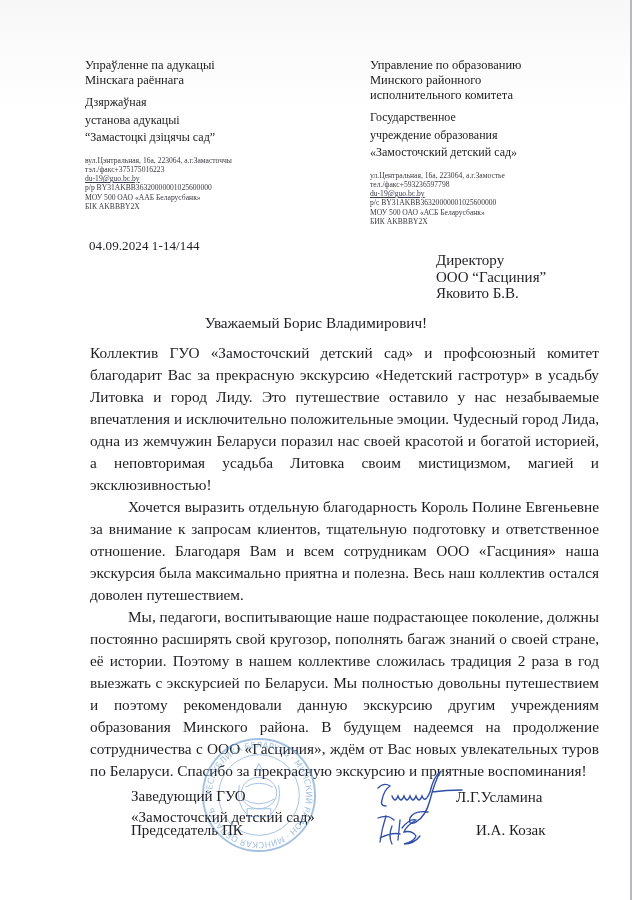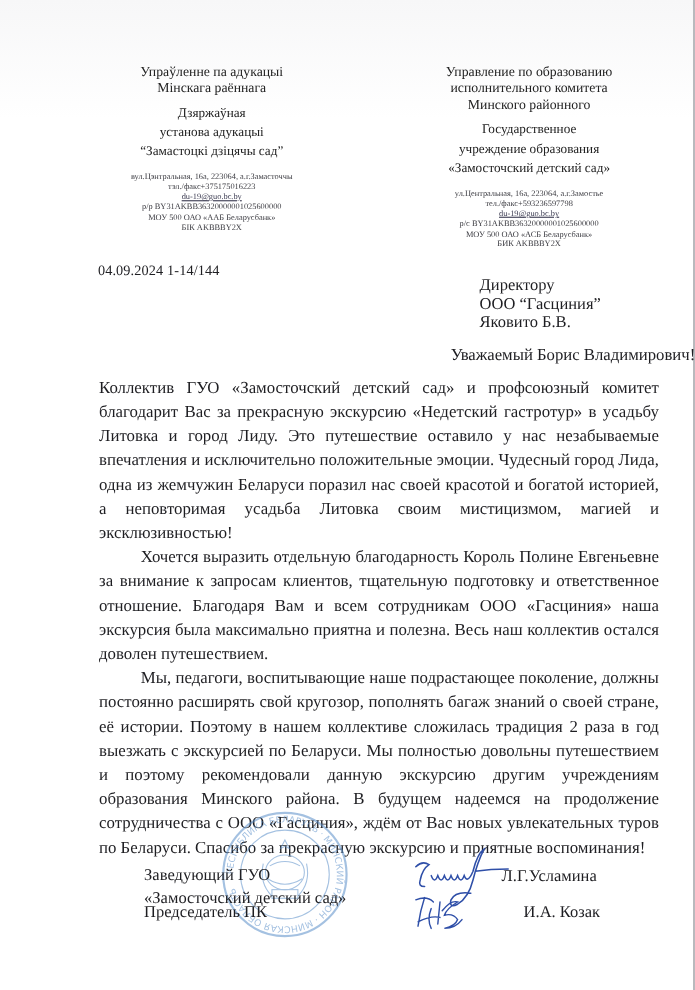--- a/index.html
+++ b/index.html
@@ -9,39 +9,39 @@
     font-family: "Liberation Serif", "DejaVu Serif", serif;
     color: #1e1e22;
     position: relative;
   }
   .page {
     position: absolute; left: 0; top: 0; width: 630px; height: 900px;
     background: linear-gradient(180deg, #f7f7f8 0%, #ffffff 12%, #ffffff 100%);
     border-right: 2px solid #b9b9bd;
   }
   .header-col {
-    position: absolute; text-align: center; color: #222;
+    position: absolute; color: #222;
   }
   .header-left { left: 85px; top: 58px; width: 215px; }
   .header-right { left: 370px; top: 58px; width: 222px; }
   .org-line { font-size: 12.5px; line-height: 15px; }
   .inst-line { font-size: 12px; line-height: 17.5px; }
   .inst-block { margin-top: 6px; }
   .req-block { margin-top: 9px; }
   .req-line { font-size: 7.6px; line-height: 9.3px; color: #3a3a40; }
   .req-link { text-decoration: underline; color: #3a3a50; }
 
   .doc-ref {
     position: absolute; left: 89px; top: 238px; font-size: 13px; letter-spacing: 0.1px;
   }
   .addressee {
     position: absolute; left: 436px; top: 252px; font-size: 15px; line-height: 16.5px;
   }
   .salutation {
-    position: absolute; left: 0; width: 632px; top: 314px; text-align: right; font-size: 15.2px;
+    position: absolute; left: 0; width: 632px; top: 314px; text-align: center; font-size: 15.2px;
   }
   .body-text {
     position: absolute; left: 90px; top: 342px; width: 509px;
     font-size: 15.3px; line-height: 22px; text-align: justify;
   }
   .body-text p { margin: 0; }
   .body-text p.indent { text-indent: 38px; }
 
   .sig-row { position: absolute; font-size: 15px; line-height: 21px; }
   .sig-head-title { left: 131px; top: 766px; margin-top: 20px; }
@@ -74,22 +74,22 @@
       <div class="req-line">тэл./факс+375175016223</div>
       <div class="req-line req-link">du-19@guo.bc.by</div>
       <div class="req-line">р/р BY31AKBB36320000001025600000</div>
       <div class="req-line">МОУ 500 ОАО «ААБ Беларусбанк»</div>
       <div class="req-line">БІК AKBBBY2X</div>
     </div>
   </div>
 
   <div class="header-col header-right">
     <div class="org-line">Управление по образованию</div>
+    <div class="org-line">Минского районного</div>
     <div class="org-line">исполнительного комитета</div>
-    <div class="org-line">Минского районного</div>
     <div class="inst-block">
       <div class="inst-line">Государственное</div>
       <div class="inst-line">учреждение образования</div>
       <div class="inst-line">«Замосточский детский сад»</div>
     </div>
     <div class="req-block">
       <div class="req-line">ул.Центральная, 16а, 223064, а.г.Замостье</div>
       <div class="req-line">тел./факс+593236597798</div>
       <div class="req-line req-link">du-19@guo.bc.by</div>
       <div class="req-line">р/с BY31AKBB36320000001025600000</div>

